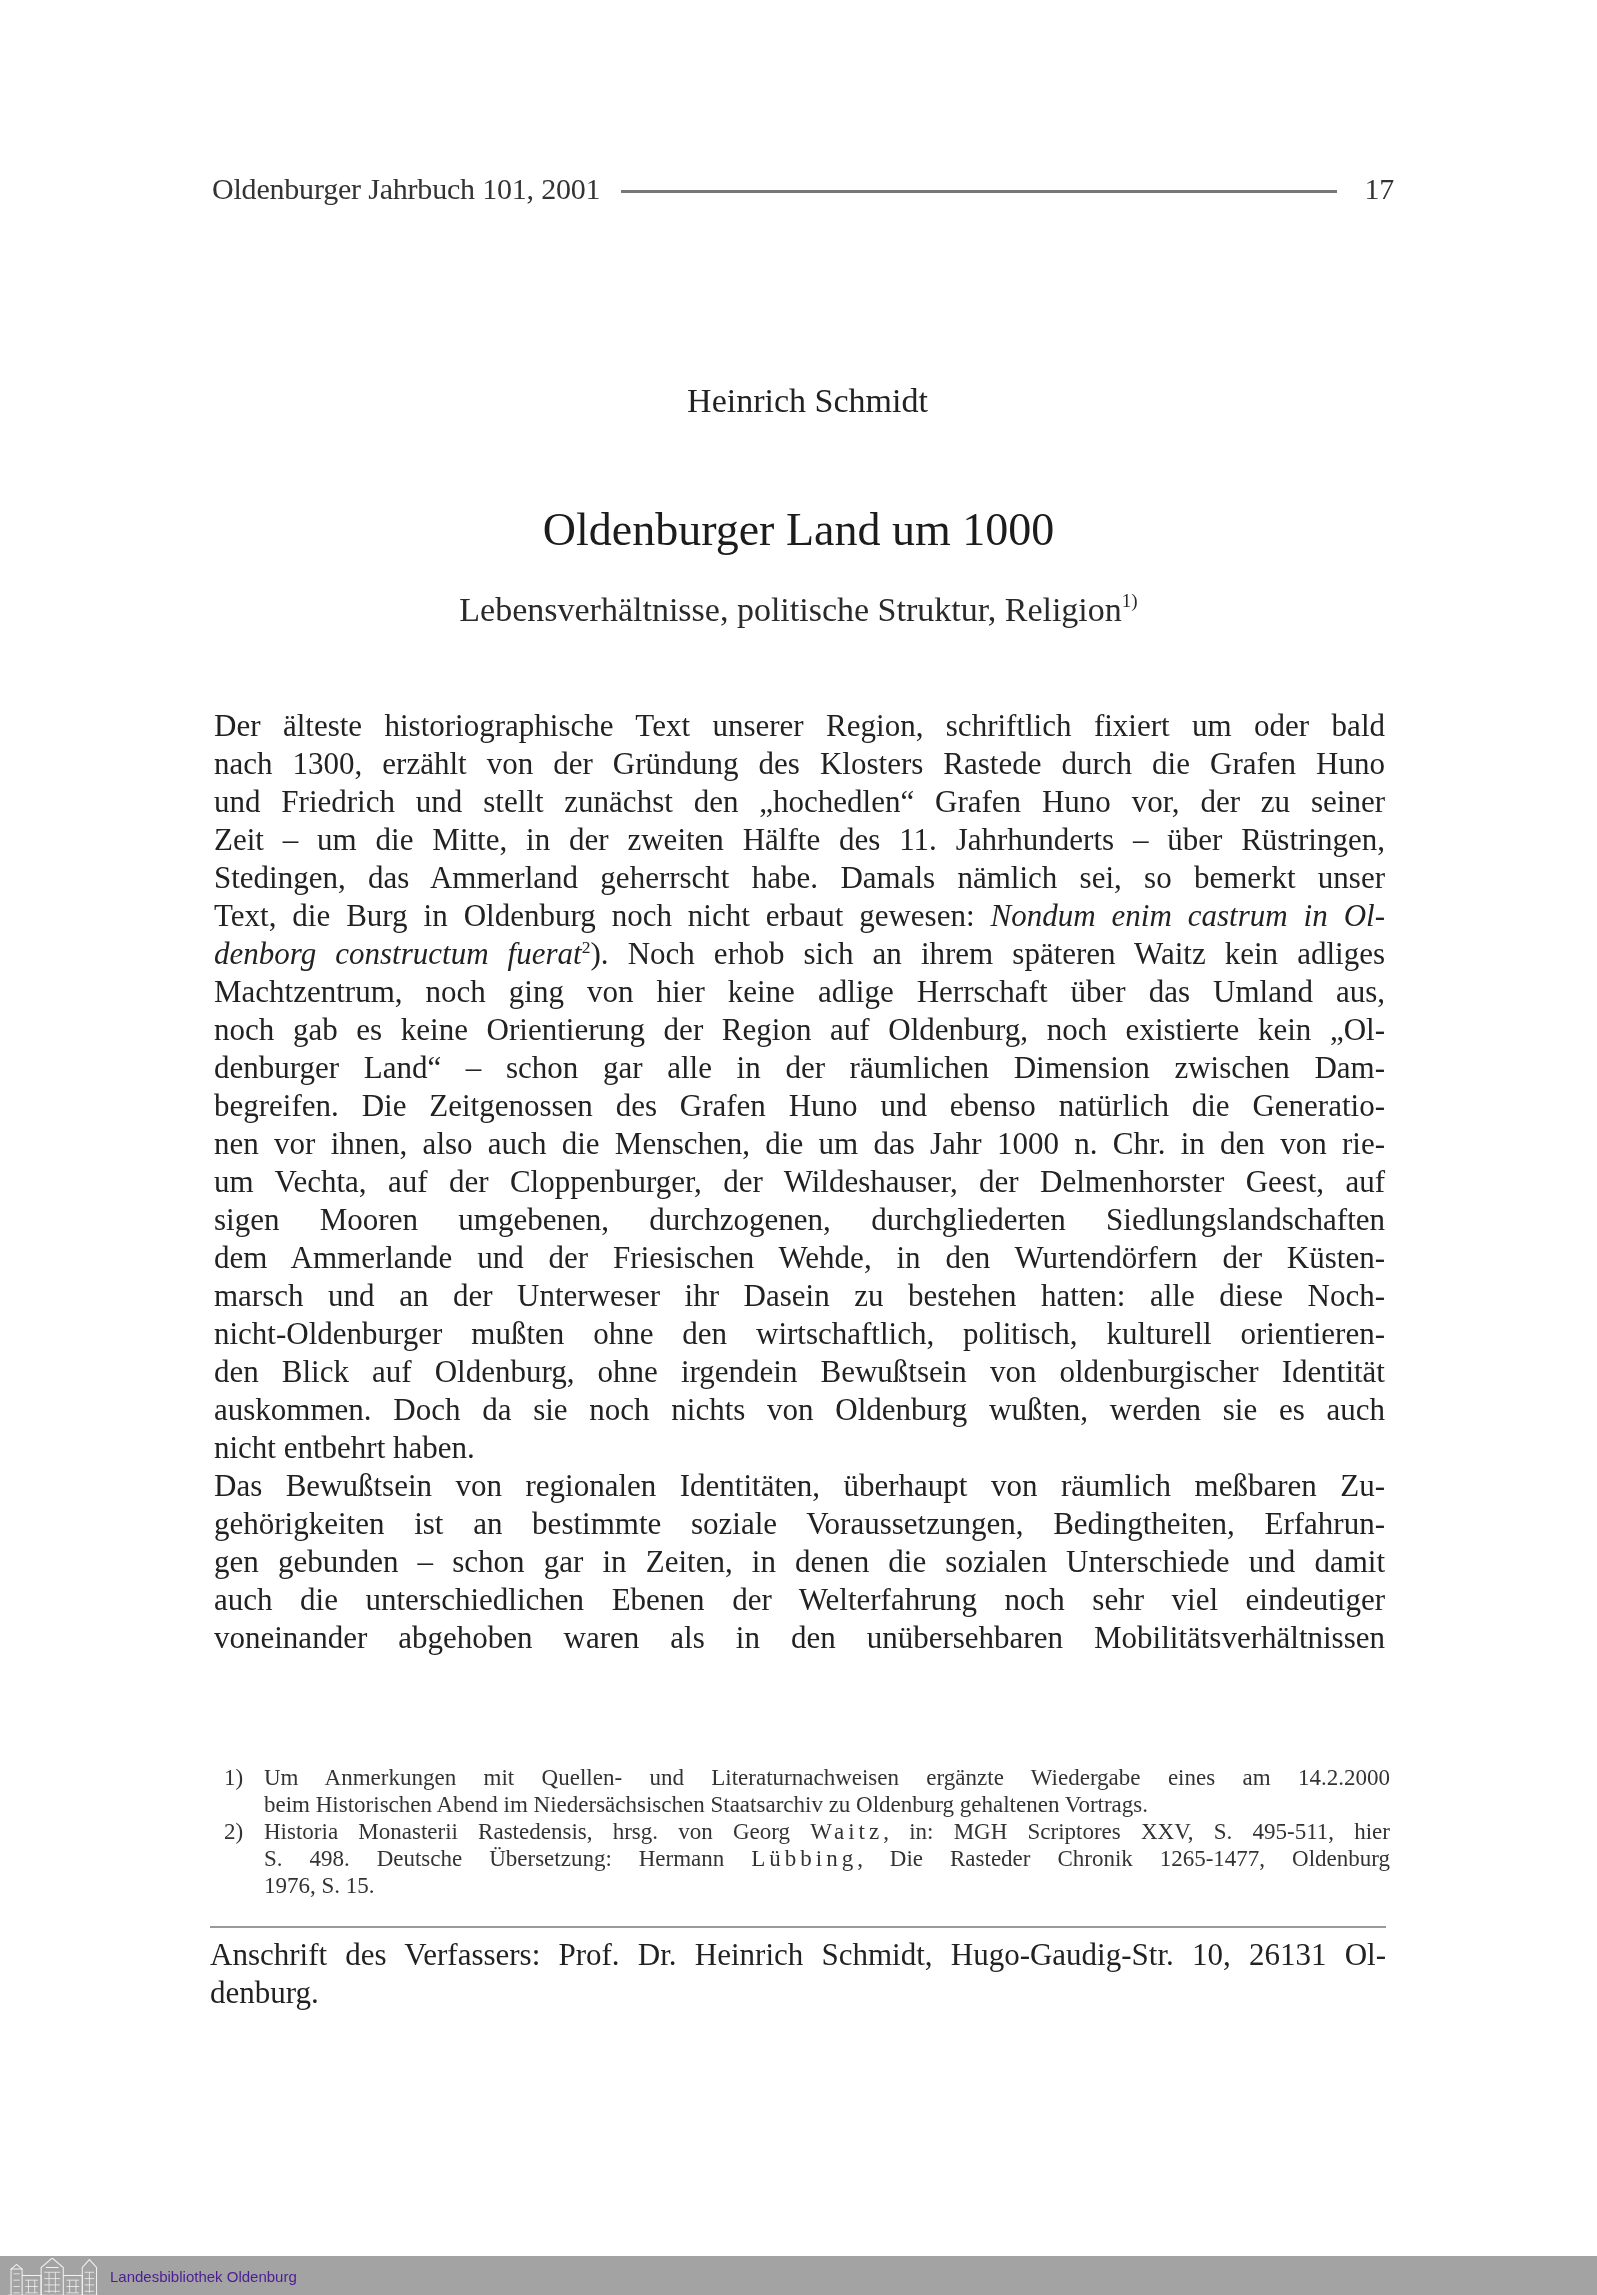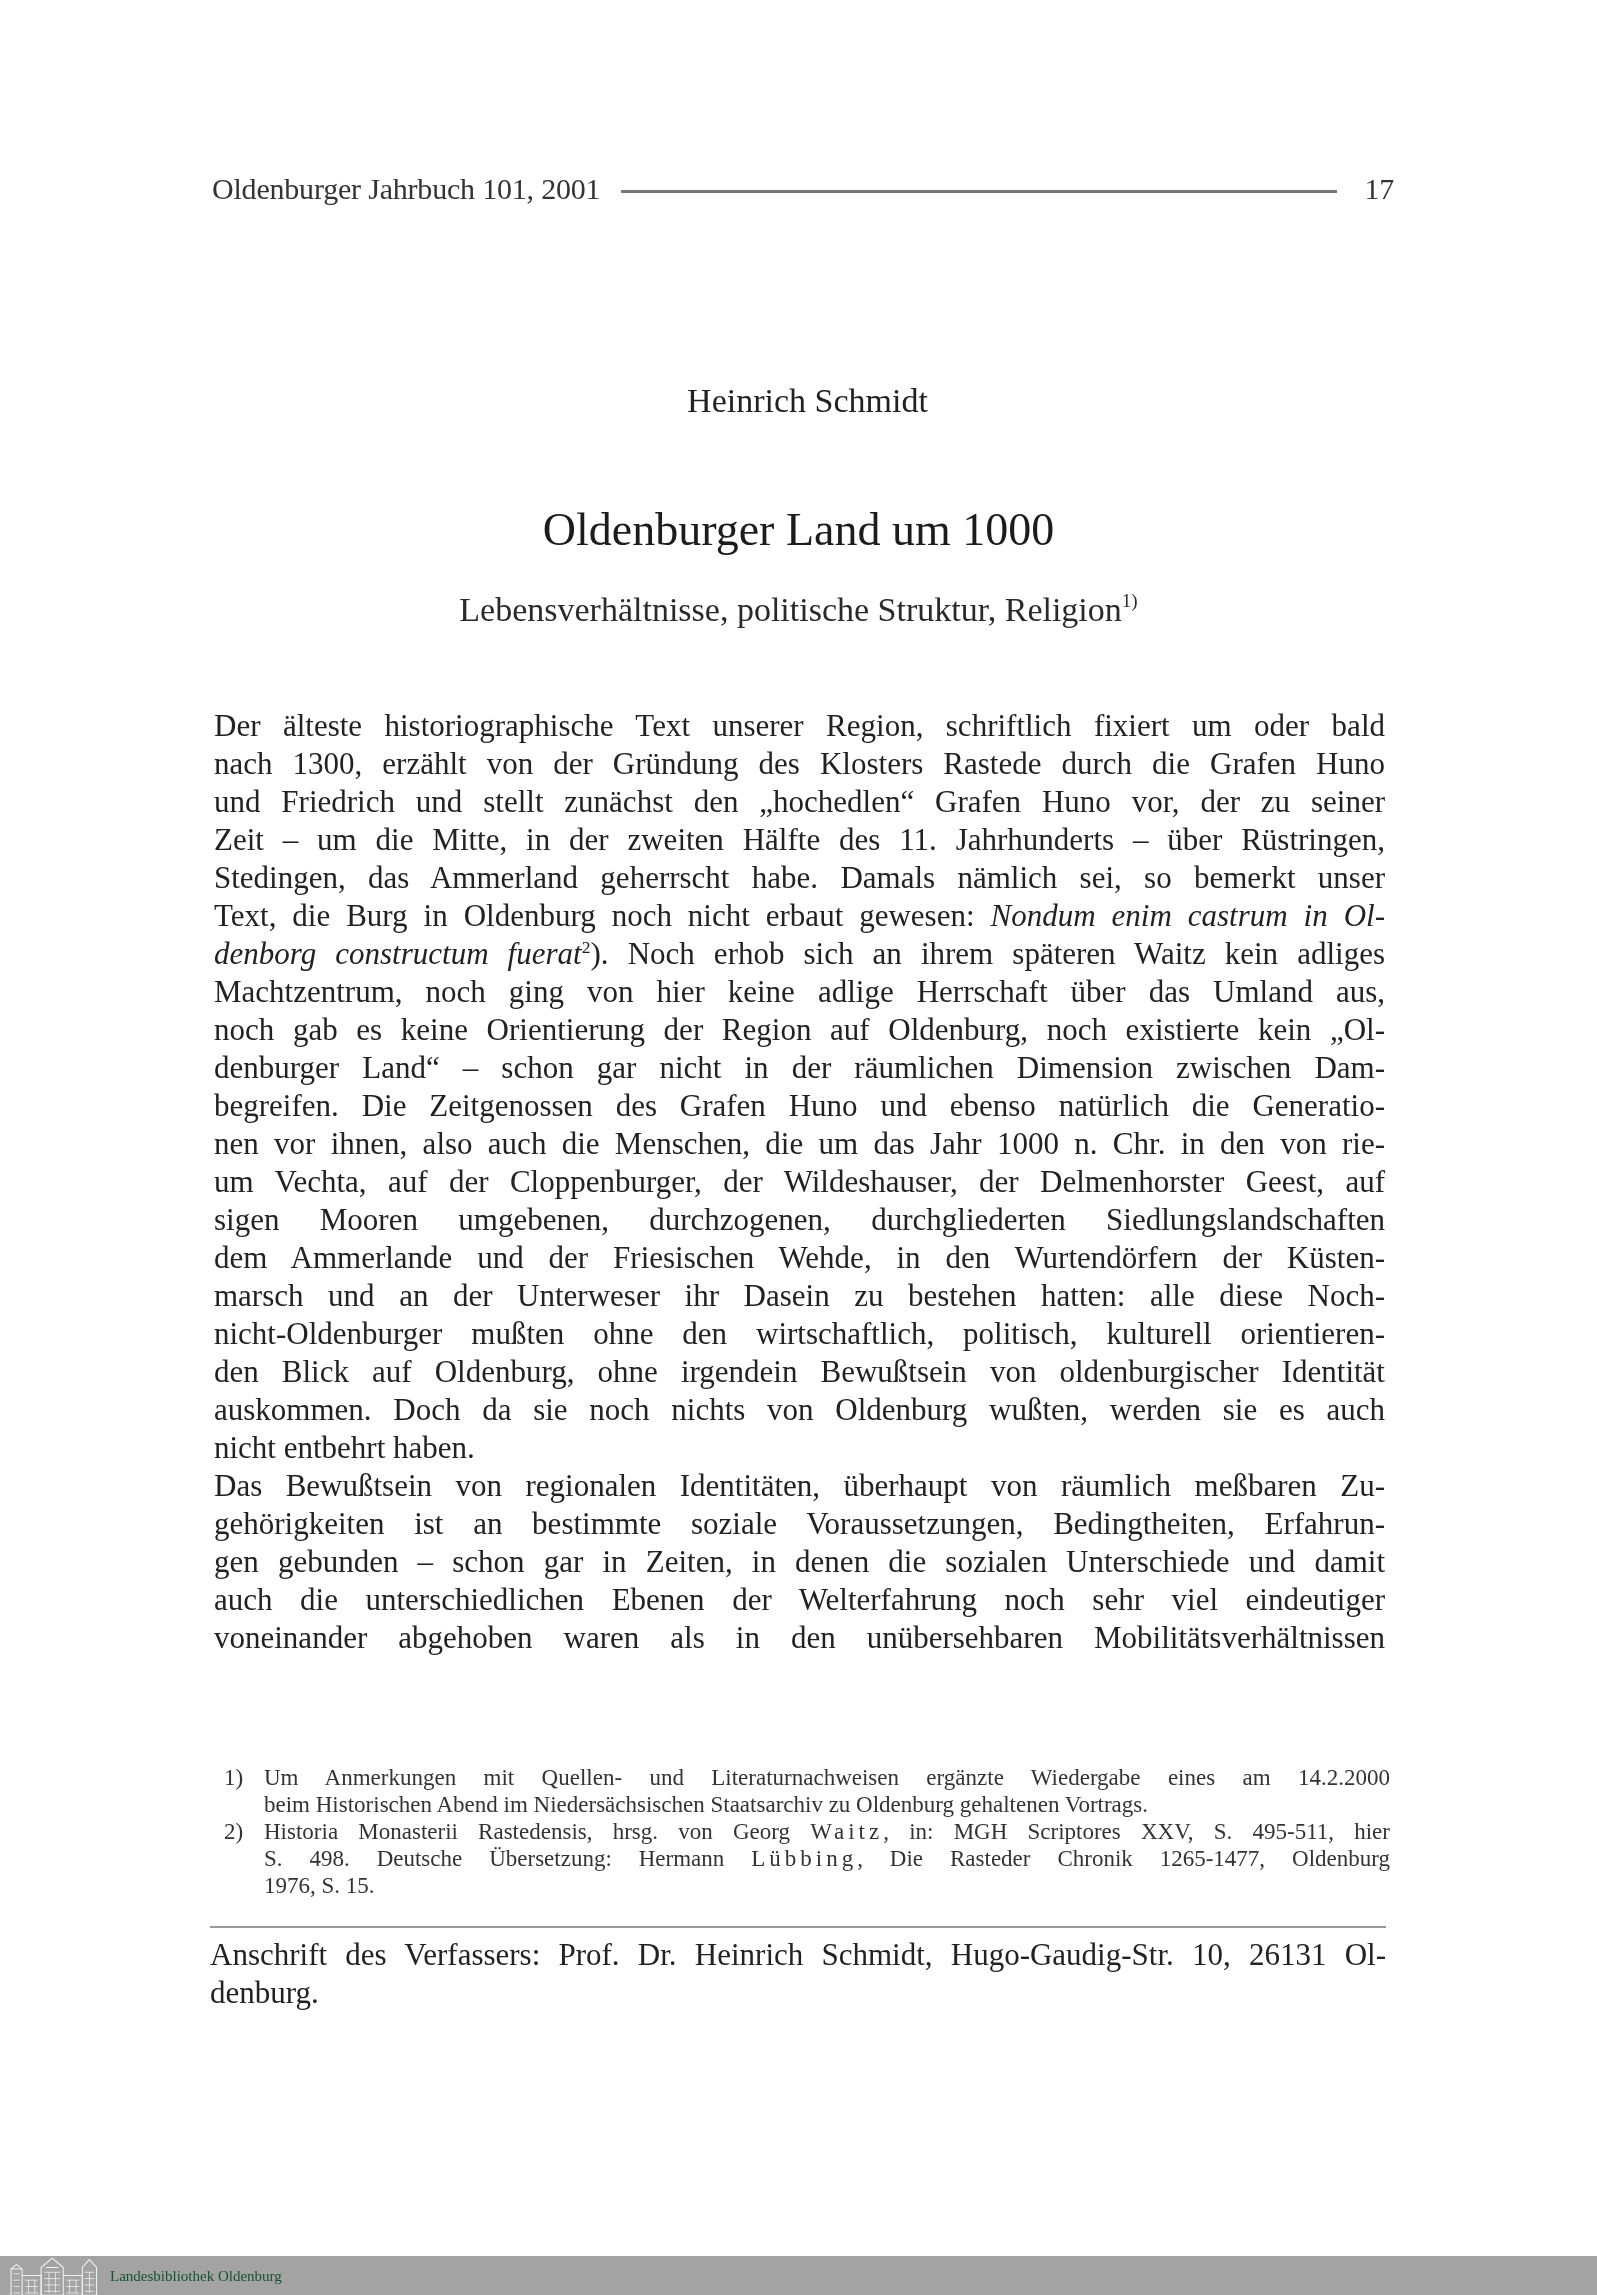--- a/index.html
+++ b/index.html
@@ -32,21 +32,21 @@
     .fn .txt .l.last { text-align-last: left; }
     .spaced { letter-spacing: 4px; }
 
     .sep-rule { position: absolute; left: 210px; top: 1926px; width: 1176px; height: 2.4px; background: #9a9a9a; }
     .address { position: absolute; left: 210px; top: 1936px; width: 1176px; font-size: 31px; line-height: 38px; color: #222; }
     .address .l { display: block; text-align: justify; text-align-last: justify; }
     .address .l.last { text-align-last: left; }
 
     .footer-bar { position: absolute; left: 0; top: 2256px; width: 1597px; height: 40px; background: #a3a3a3; display: flex; align-items: center; }
     .footer-bar .logo { width: 94px; height: 38px; margin-left: 6.4px; margin-top: 1.6px; }
-    .footer-bar .lib-name { color: #14532d; font-size: 15px; margin-left: 9.6px; font-family: Liberation Serif, serif; }
+    .footer-bar .lib-name { color: #4c1d95; font-size: 15px; margin-left: 9.6px; font-family: Liberation Sans, sans-serif; }
   </style>
 </head>
 <body>
 
 <div class="page">
 
   <div class="running-head">
     <span class="journal">Oldenburger Jahrbuch 101, 2001</span>
     <span class="rule"></span>
     <span class="pageno">17</span>
@@ -59,21 +59,21 @@
   <div class="body-text">
     <span class="line"><span class="inner">Der älteste historiographische Text unserer Region, schriftlich fixiert um oder bald</span></span>
     <span class="line"><span class="inner">nach 1300, erzählt von der Gründung des Klosters Rastede durch die Grafen Huno</span></span>
     <span class="line"><span class="inner">und Friedrich und stellt zunächst den „hochedlen“ Grafen Huno vor, der zu seiner</span></span>
     <span class="line"><span class="inner">Zeit – um die Mitte, in der zweiten Hälfte des 11. Jahrhunderts – über Rüstringen,</span></span>
     <span class="line"><span class="inner">Stedingen, das Ammerland geherrscht habe. Damals nämlich sei, so bemerkt unser</span></span>
     <span class="line"><span class="inner"><span>Text, die Burg in Oldenburg noch nicht erbaut gewesen: </span><i>Nondum enim castrum in Ol-</i></span></span>
     <span class="line"><span class="inner"><i>denborg constructum fuerat</i><sup>2</sup><span>). Noch erhob sich an ihrem späteren Waitz kein adliges</span></span></span>
     <span class="line"><span class="inner">Machtzentrum, noch ging von hier keine adlige Herrschaft über das Umland aus,</span></span>
     <span class="line"><span class="inner">noch gab es keine Orientierung der Region auf Oldenburg, noch existierte kein „Ol-</span></span>
-    <span class="line"><span class="inner">denburger Land“ – schon gar nicht in der räumlichen Dimension zwischen Dam-</span></span>
+    <span class="line"><span class="inner">denburger Land“ – schon gar alle in der räumlichen Dimension zwischen Dam-</span></span>
     <span class="line"><span class="inner">begreifen. Die Zeitgenossen des Grafen Huno und ebenso natürlich die Generatio-</span></span>
     <span class="line"><span class="inner">nen vor ihnen, also auch die Menschen, die um das Jahr 1000 n. Chr. in den von rie-</span></span>
     <span class="line"><span class="inner">um Vechta, auf der Cloppenburger, der Wildeshauser, der Delmenhorster Geest, auf</span></span>
     <span class="line"><span class="inner">sigen Mooren umgebenen, durchzogenen, durchgliederten Siedlungslandschaften</span></span>
     <span class="line"><span class="inner">dem Ammerlande und der Friesischen Wehde, in den Wurtendörfern der Küsten-</span></span>
     <span class="line"><span class="inner">marsch und an der Unterweser ihr Dasein zu bestehen hatten: alle diese Noch-</span></span>
     <span class="line"><span class="inner">nicht-Oldenburger mußten ohne den wirtschaftlich, politisch, kulturell orientieren-</span></span>
     <span class="line"><span class="inner">den Blick auf Oldenburg, ohne irgendein Bewußtsein von oldenburgischer Identität</span></span>
     <span class="line"><span class="inner">auskommen. Doch da sie noch nichts von Oldenburg wußten, werden sie es auch</span></span>
     <span class="line last"><span class="inner">nicht entbehrt haben.</span></span>

